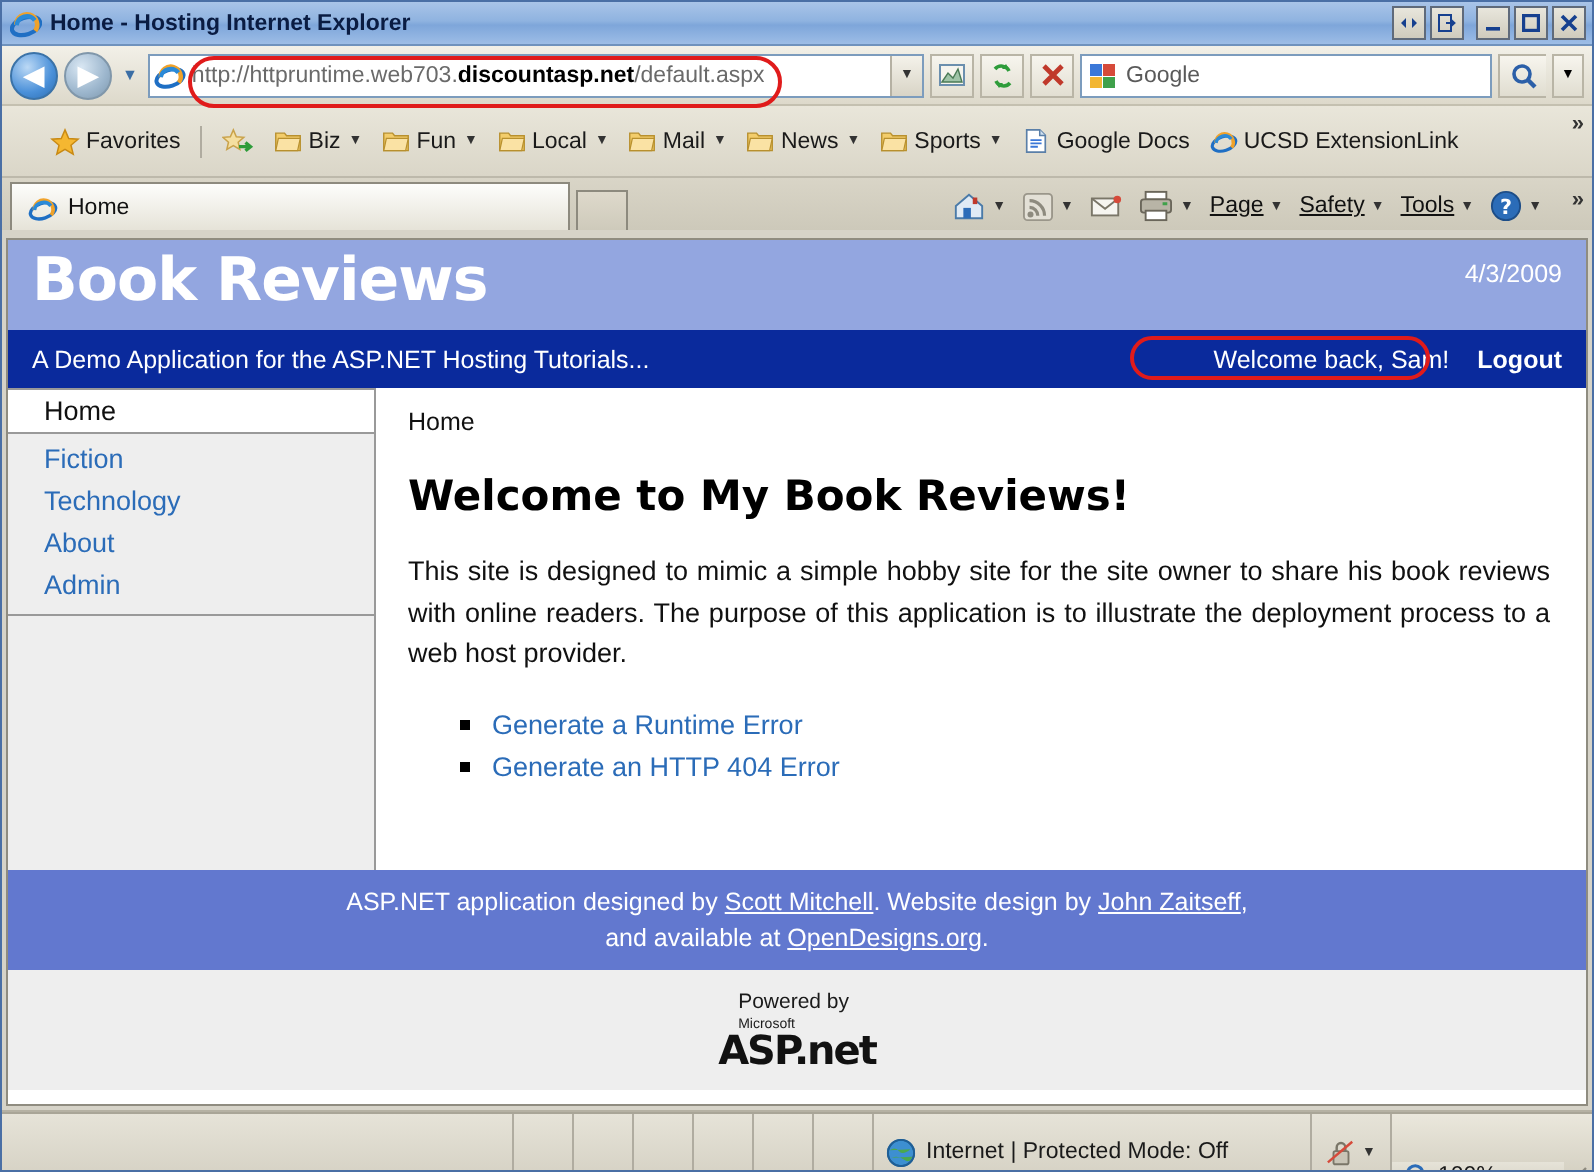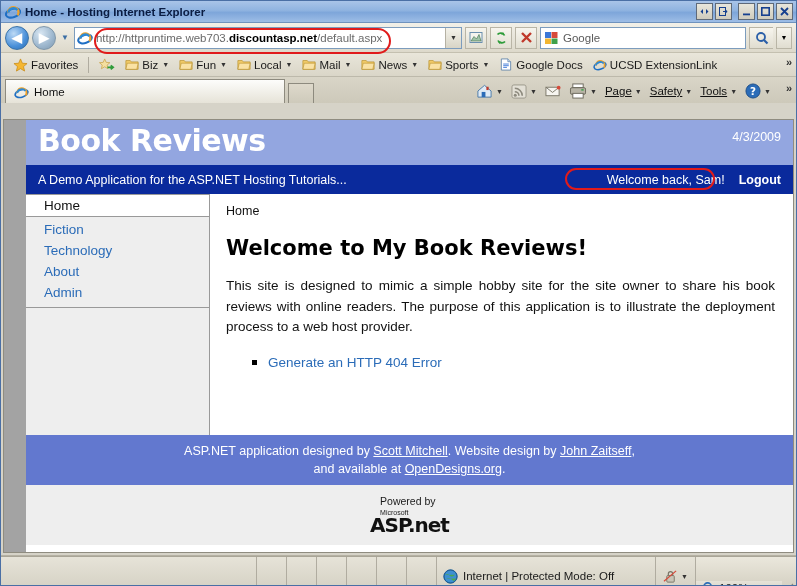--- a/index.html
+++ b/index.html
@@ -113,24 +113,24 @@
   .searchdrop {
     width: 16px; height: 22px;
     background: linear-gradient(to bottom,#f7f5ee,#e0ddd0);
     border: 1px solid #b9b5a6;
     display: flex; align-items: center; justify-content: center;
     font-size: 7px; flex: 0 0 auto;
   }
 
   
   .favbar {
-    height: 24px;
+    height: 36px;
     background: linear-gradient(to bottom,#e9e6da,#dad6c8);
     display: flex; align-items: center;
-    padding: 0 8px; gap: 2px;
+    padding: 0 20px; gap: 2px;
     border-bottom: 1px solid #bdb9ab;
     position: relative;
     overflow: hidden;
   }
   .favitem { display: flex; align-items: center; gap: 3px; padding: 1px 4px; white-space: nowrap; }
   .favitem span.lbl { font-size: 11.5px; color: #1a1a1a; }
   .caret { font-size: 7px; color: #333; margin-left: 1px; }
   .vsep { width: 1px; height: 16px; background: #b0aca0; margin: 0 4px; }
   .chev2 { position: absolute; right: 4px; top: 3px; font-size: 11px; color: #333; font-weight: bold; }
   .folder-ico { width: 14px; height: 13px; flex: 0 0 auto; }
@@ -166,21 +166,20 @@
   .chev-cmd { position: absolute; right: 4px; top: 0px; font-size: 11px; color: #333; font-weight: bold; }
 
   
   .viewport {
     position: absolute;
     left: 2px; right: 2px;
     top: 118px; bottom: 32px;
     background: #a3a3a3;
     border: 1px solid #8f8c80;
     overflow: hidden;
-    padding-left: 22px;
   }
   .page { width: 100%; height: 100%; background: #fff; position: relative; }
 
   
   .site-top {
     height: 45px;
     background: #93a6e0;
     position: relative;
   }
   .site-title {
@@ -589,20 +588,21 @@
             <div class="nav-item">Admin</div>
           </div>
           <div class="sidebar-fill"></div>
         </div>
 
         <div class="content">
           <div class="crumb">Home</div>
           <h1>Welcome to My Book Reviews!</h1>
           <p>This site is designed to mimic a simple hobby site for the site owner to share his book reviews with online readers. The purpose of this application is to illustrate the deployment process to a web host provider.</p>
           <ul>
+            <li><a href="#">Generate a Runtime Error</a></li>
             <li><a href="#">Generate an HTTP 404 Error</a></li>
           </ul>
         </div>
       </div>
 
       <div class="site-footer">
         <div class="line"><span>ASP.NET application designed by </span><a href="#">Scott Mitchell</a><span>. Website design by </span><a href="#">John Zaitseff</a><span>,</span></div>
         <div class="line"><span>and available at </span><a href="#">OpenDesigns.org</a><span>.</span></div>
       </div>
 

